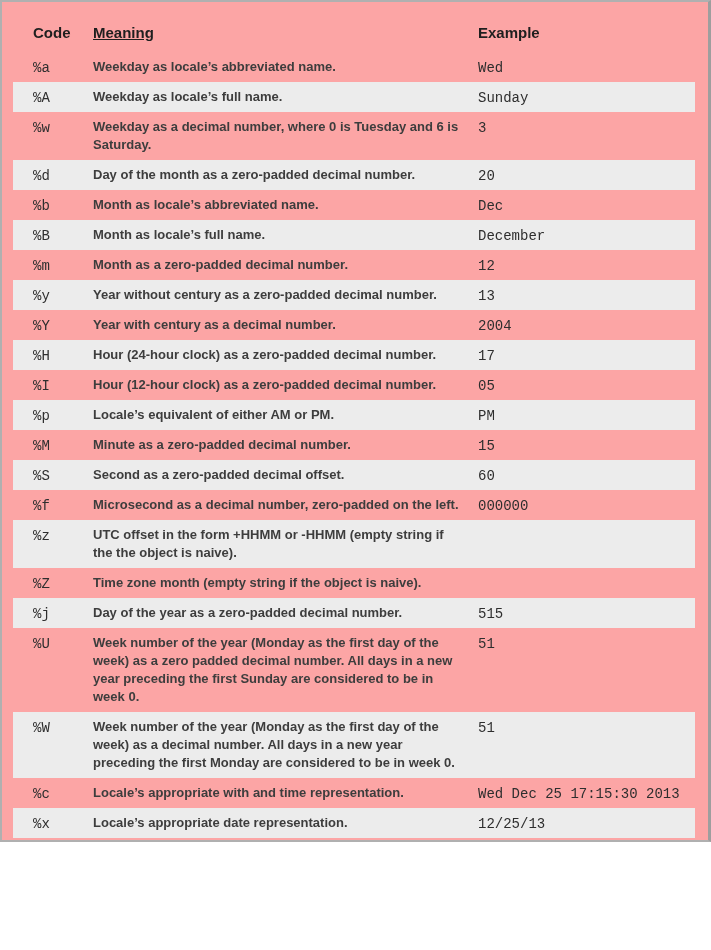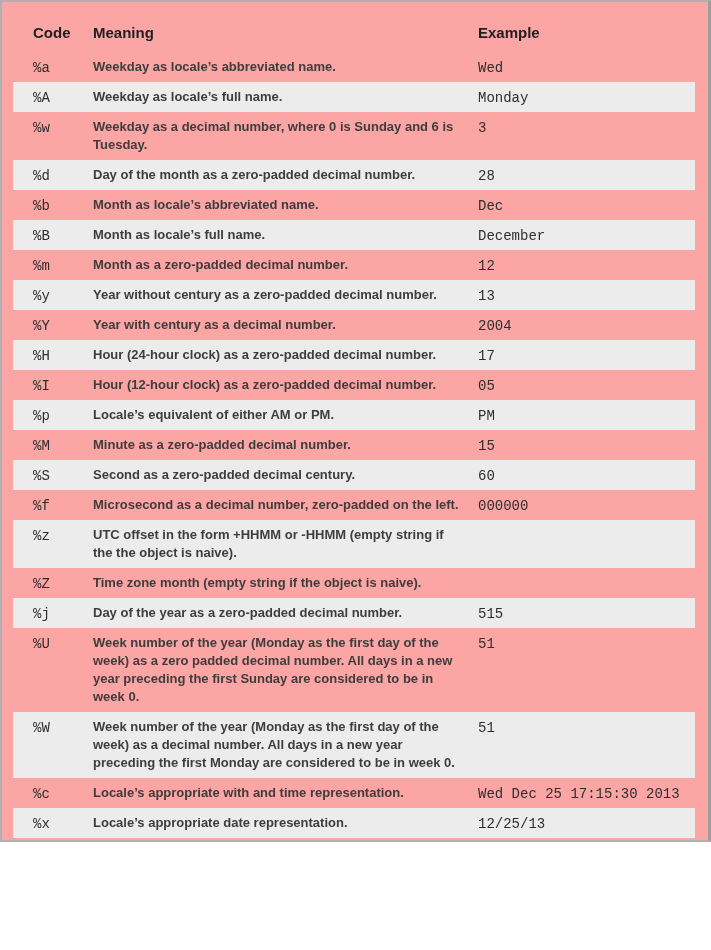--- a/index.html
+++ b/index.html
@@ -35,21 +35,21 @@
 
   th {
     text-align: left;
     font-size: 15px;
     font-weight: bold;
     color: var(--header-text);
     padding: 12px 0 10px 0;
     line-height: 18px;
   }
   th.code-h { padding-left: 20px; }
-  th.meaning-h { padding-right: 15px; }
+  th.meaning-h { padding-right: 15px; text-decoration: underline; }
 
   td {
     vertical-align: top;
     line-height: 18px;
   }
   td.meaning {
     font-size: 13px;
     color: var(--meaning-text);
     padding: 6px 15px 6px 0;
     font-weight: bold;
@@ -83,31 +83,31 @@
     </thead>
     <tbody>
         <tr>
           <td class="mono code">%a</td>
           <td class="meaning">Weekday as locale’s abbreviated name.</td>
           <td class="mono example">Wed</td>
         </tr>
         <tr>
           <td class="mono code">%A</td>
           <td class="meaning">Weekday as locale’s full name.</td>
-          <td class="mono example">Monday</td>
+          <td class="mono example">Sunday</td>
         </tr>
         <tr>
           <td class="mono code">%w</td>
-          <td class="meaning">Weekday as a decimal number, where 0 is Sunday and 6 is Tuesday.</td>
+          <td class="meaning">Weekday as a decimal number, where 0 is Tuesday and 6 is Saturday.</td>
           <td class="mono example">3</td>
         </tr>
         <tr>
           <td class="mono code">%d</td>
           <td class="meaning">Day of the month as a zero-padded decimal number.</td>
-          <td class="mono example">28</td>
+          <td class="mono example">20</td>
         </tr>
         <tr>
           <td class="mono code">%b</td>
           <td class="meaning">Month as locale’s abbreviated name.</td>
           <td class="mono example">Dec</td>
         </tr>
         <tr>
           <td class="mono code">%B</td>
           <td class="meaning">Month as locale’s full name.</td>
           <td class="mono example">December</td>
@@ -142,21 +142,21 @@
           <td class="meaning">Locale’s equivalent of either AM or PM.</td>
           <td class="mono example">PM</td>
         </tr>
         <tr>
           <td class="mono code">%M</td>
           <td class="meaning">Minute as a zero-padded decimal number.</td>
           <td class="mono example">15</td>
         </tr>
         <tr>
           <td class="mono code">%S</td>
-          <td class="meaning">Second as a zero-padded decimal century.</td>
+          <td class="meaning">Second as a zero-padded decimal offset.</td>
           <td class="mono example">60</td>
         </tr>
         <tr>
           <td class="mono code">%f</td>
           <td class="meaning">Microsecond as a decimal number, zero-padded on the left.</td>
           <td class="mono example">000000</td>
         </tr>
         <tr>
           <td class="mono code">%z</td>
           <td class="meaning">UTC offset in the form +HHMM or -HHMM (empty string if the the object is naive).</td>

